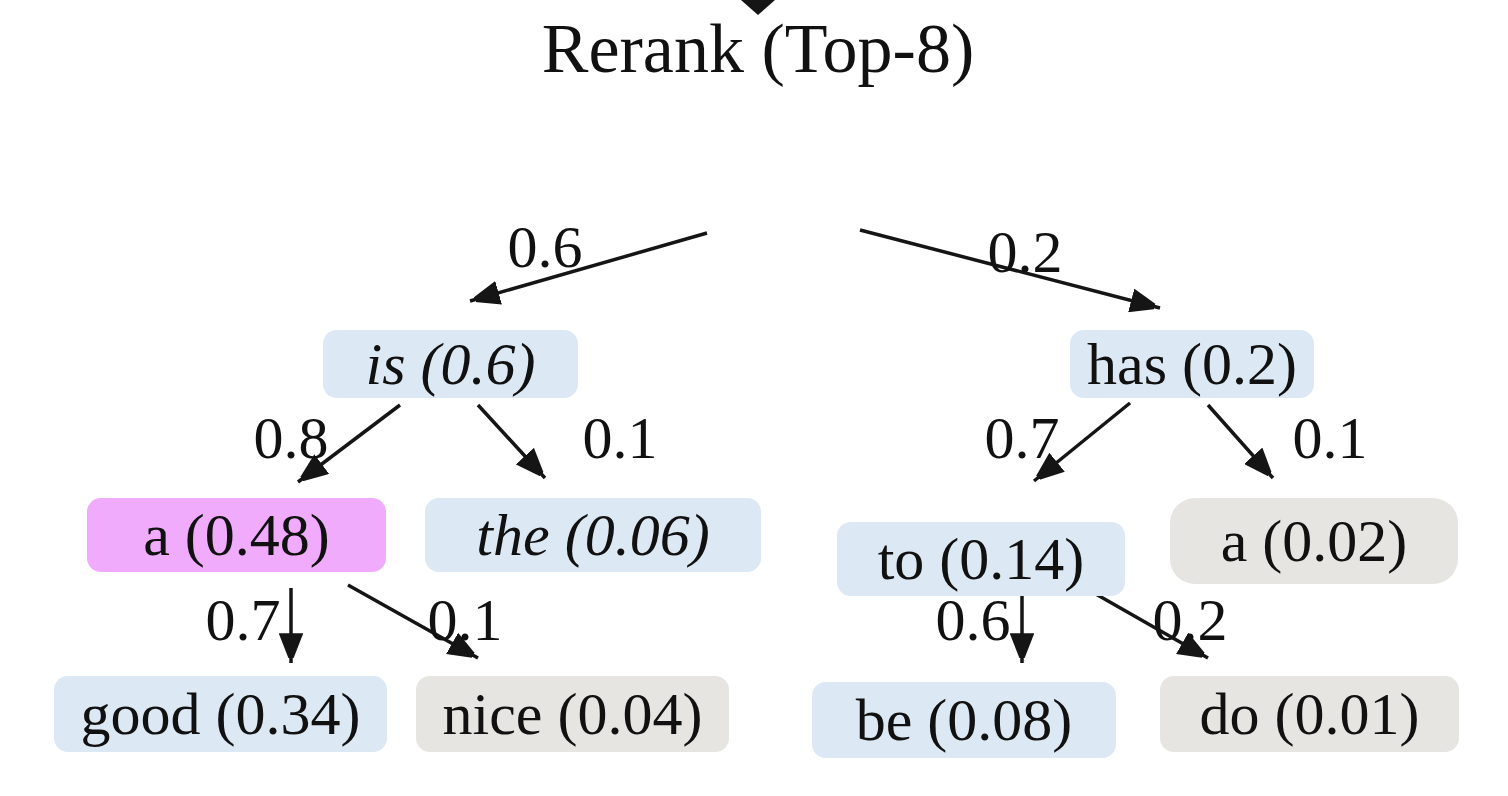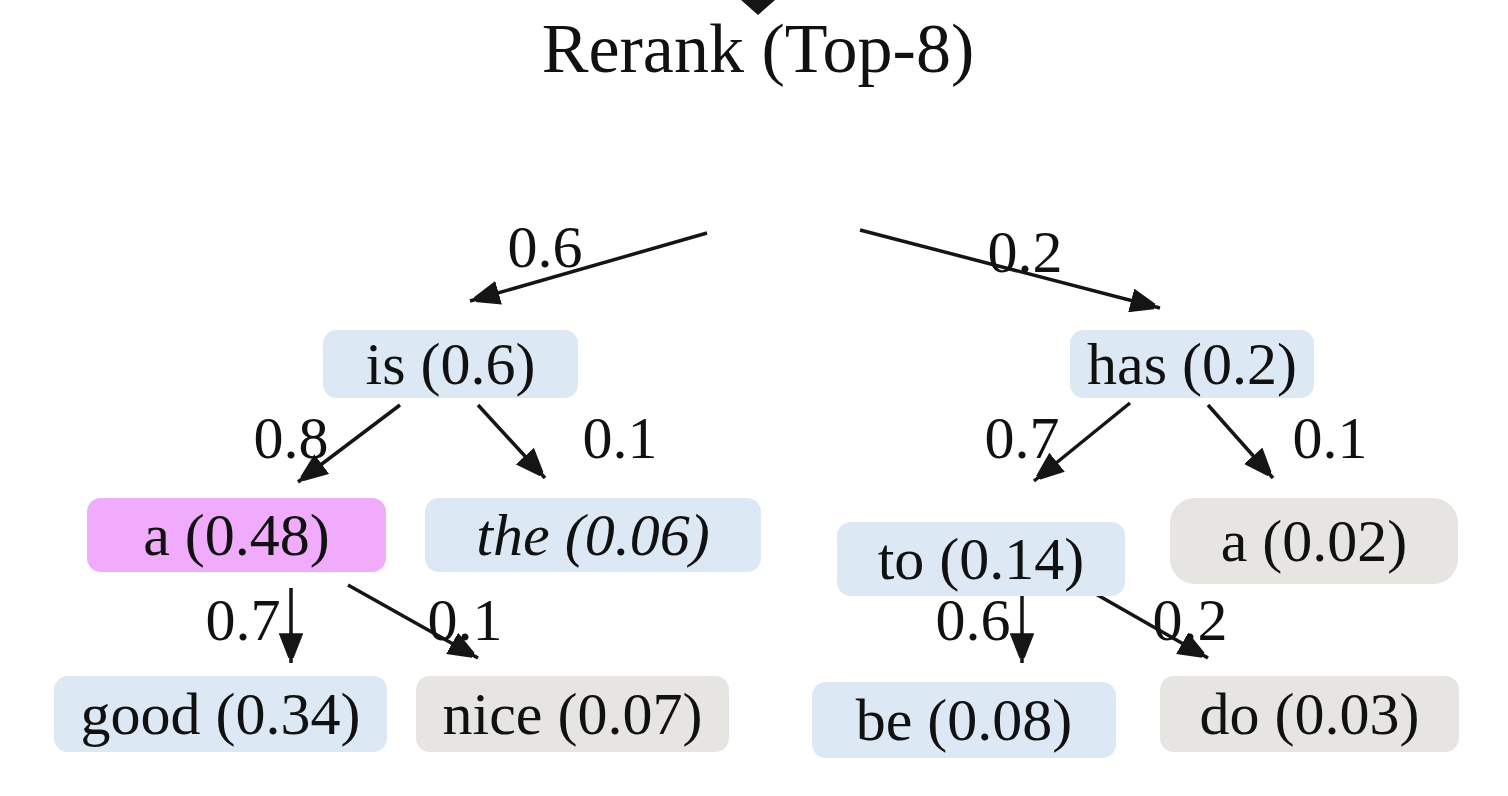--- a/index.html
+++ b/index.html
@@ -81,23 +81,23 @@
 <div class="edge-label" style="left: 545px; top: 247px;">0.6</div>
     <div class="edge-label" style="left: 1025px; top: 252px;">0.2</div>
     <div class="edge-label" style="left: 291px; top: 438px;">0.8</div>
     <div class="edge-label" style="left: 620px; top: 438px;">0.1</div>
     <div class="edge-label" style="left: 243px; top: 620px;">0.7</div>
     <div class="edge-label" style="left: 465px; top: 620px;">0.1</div>
     <div class="edge-label" style="left: 1022px; top: 438px;">0.7</div>
     <div class="edge-label" style="left: 1330px; top: 438px;">0.1</div>
     <div class="edge-label" style="left: 973px; top: 620px;">0.6</div>
     <div class="edge-label" style="left: 1190px; top: 620px;">0.2</div>
-    <div class="tree-node" style="left: 323px; top: 330px; width: 255px; height: 68px; background: rgb(220, 232, 244);">is (0.6)</div>
+    <div class="tree-node" style="left: 323px; top: 330px; width: 255px; height: 68px; background: rgb(220, 232, 244); font-style: italic;">is (0.6)</div>
     <div class="tree-node" style="left: 1058px; top: 330px; width: 244px; height: 68px; background: rgb(220, 232, 244); margin-left: 12px;">has (0.2)</div>
     <div class="tree-node" style="left: 87px; top: 498px; width: 299px; height: 74px; background: #f0abfc;">a (0.48)</div>
     <div class="tree-node" style="left: 425px; top: 498px; width: 336px; height: 74px; background: rgb(220, 232, 244); font-style: italic;">the (0.06)</div>
     <div class="tree-node" style="left: 837px; top: 522px; width: 288px; height: 74px; background: rgb(220, 232, 244);">to (0.14)</div>
     <div class="tree-node" style="left: 1170px; top: 498px; width: 288px; height: 86px; background: rgb(230, 229, 225); border-radius: 25px;">a (0.02)</div>
     <div class="tree-node" style="left: 54px; top: 676px; width: 333px; height: 76px; background: rgb(220, 232, 244);">good (0.34)</div>
-    <div class="tree-node" style="left: 416px; top: 676px; width: 313px; height: 76px; background: rgb(230, 229, 225);">nice (0.07)</div>
+    <div class="tree-node" style="left: 416px; top: 676px; width: 313px; height: 76px; background: rgb(230, 229, 225);">nice (0.04)</div>
     <div class="tree-node" style="left: 812px; top: 676px; width: 304px; height: 76px; background: rgb(220, 232, 244); margin-top: 6px;">be (0.08)</div>
-    <div class="tree-node" style="left: 1160px; top: 676px; width: 299px; height: 76px; background: rgb(230, 229, 225);">do (0.03)</div>
+    <div class="tree-node" style="left: 1160px; top: 676px; width: 299px; height: 76px; background: rgb(230, 229, 225);">do (0.01)</div>
   </div>
 
 </body></html>

